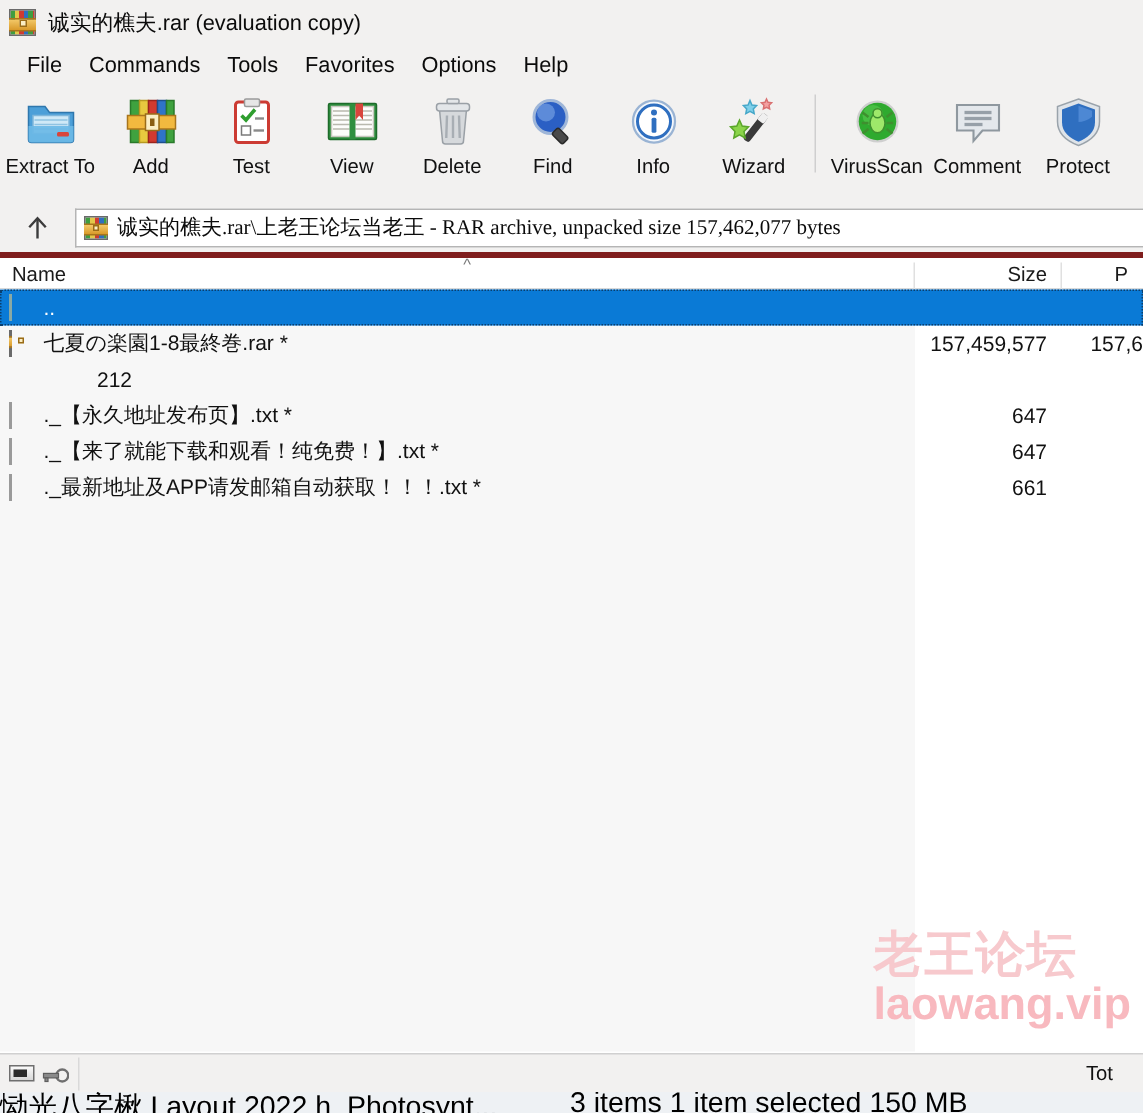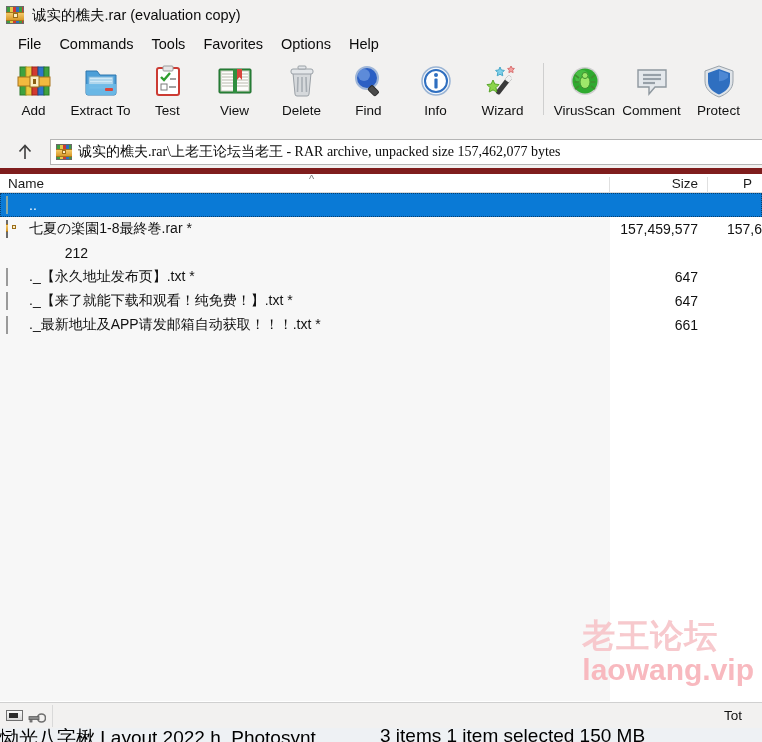--- a/index.html
+++ b/index.html
@@ -158,21 +158,21 @@
     position: absolute; left: 0; top: 168px;
     width: 762px; height: 534px;
     background: #ffffff;
     box-sizing: border-box;
     overflow: hidden;
   }
   .lv-header {
     position: relative;
     height: 25px;
     background: #ffffff;
-    border-top: 6px solid #7f1d1d;
+    border-top: 4px solid #7f1d1d;
     border-bottom: 1px solid #d9d9d9;
     display: flex;
     box-sizing: border-box;
   }
   .col {
     position: relative;
     height: 100%;
     display: flex; align-items: center;
     font-size: 13.5px; color: #1a1a1a;
     box-sizing: border-box;
@@ -410,48 +410,48 @@
     <div class="menu-item">Favorites</div>
     <div class="menu-item">Options</div>
     <div class="menu-item">Help</div>
   </div>
 
   <div class="toolbar">
 
     <div class="tb-btn">
       <span class="glyph">
         <svg width="36" height="34" viewBox="0 0 36 34">
-          <rect x="4" y="3" width="6" height="28" fill="#3fa23f" stroke="#2a7a2a"></rect>
-          <rect x="10" y="3" width="6" height="28" fill="#e8c93f" stroke="#b79a20"></rect>
-          <rect x="16" y="3" width="6" height="28" fill="#d23a30" stroke="#9c241c"></rect>
-          <rect x="22" y="3" width="6" height="28" fill="#2f74c8" stroke="#1e4f8e"></rect>
-          <rect x="28" y="3" width="5" height="28" fill="#3fa23f" stroke="#2a7a2a"></rect>
-          <rect x="2" y="13" width="32" height="9" fill="#f2b93f" stroke="#a8751c"></rect>
-          <rect x="14" y="12" width="9" height="11" fill="#fbeec4" stroke="#9a6c18"></rect>
-          <rect x="17" y="15" width="3" height="5" fill="#8a5e12"></rect>
-        </svg>
-      </span>
-      <span class="lbl">Add</span>
-    </div>
-
-    <div class="tb-btn">
-      <span class="glyph">
-        <svg width="36" height="34" viewBox="0 0 36 34">
           <path d="M3 7 h11 l3 4 h16 v18 a2 2 0 0 1 -2 2 h-26 a2 2 0 0 1 -2 -2 z" fill="#4c9fd8" stroke="#2f77ad"></path>
           <rect x="6" y="13" width="24" height="12" fill="#cfe9f7" stroke="#7fb6da"></rect>
           <g stroke="#8fc3e2" stroke-width="1">
             <line x1="7" y1="16" x2="29" y2="16"></line>
             <line x1="7" y1="19" x2="29" y2="19"></line>
             <line x1="7" y1="22" x2="29" y2="22"></line>
           </g>
           <path d="M3 20 h30 v9 a2 2 0 0 1 -2 2 h-26 a2 2 0 0 1 -2 -2 z" fill="#6bb8e6" opacity="0.92"></path>
           <rect x="22" y="24" width="8" height="3" rx="1" fill="#d8453c"></rect>
         </svg>
       </span>
       <span class="lbl">Extract To</span>
+    </div>
+
+    <div class="tb-btn">
+      <span class="glyph">
+        <svg width="36" height="34" viewBox="0 0 36 34">
+          <rect x="4" y="3" width="6" height="28" fill="#3fa23f" stroke="#2a7a2a"></rect>
+          <rect x="10" y="3" width="6" height="28" fill="#e8c93f" stroke="#b79a20"></rect>
+          <rect x="16" y="3" width="6" height="28" fill="#d23a30" stroke="#9c241c"></rect>
+          <rect x="22" y="3" width="6" height="28" fill="#2f74c8" stroke="#1e4f8e"></rect>
+          <rect x="28" y="3" width="5" height="28" fill="#3fa23f" stroke="#2a7a2a"></rect>
+          <rect x="2" y="13" width="32" height="9" fill="#f2b93f" stroke="#a8751c"></rect>
+          <rect x="14" y="12" width="9" height="11" fill="#fbeec4" stroke="#9a6c18"></rect>
+          <rect x="17" y="15" width="3" height="5" fill="#8a5e12"></rect>
+        </svg>
+      </span>
+      <span class="lbl">Add</span>
     </div>
 
     <div class="tb-btn">
       <span class="glyph">
         <svg width="36" height="34" viewBox="0 0 36 34">
           <rect x="7" y="4" width="22" height="27" rx="2" fill="#ffffff" stroke="#cc3b33" stroke-width="2"></rect>
           <rect x="13" y="2" width="10" height="5" rx="1" fill="#e6e6e6" stroke="#9a9a9a"></rect>
           <path d="M11 13 l3 3 l6 -7" fill="none" stroke="#2f9e2f" stroke-width="2.4"></path>
           <rect x="11" y="20" width="6" height="6" fill="#ffffff" stroke="#7a7a7a"></rect>
           <line x1="20" y1="15" x2="26" y2="15" stroke="#8a8a8a" stroke-width="1.6"></line>

